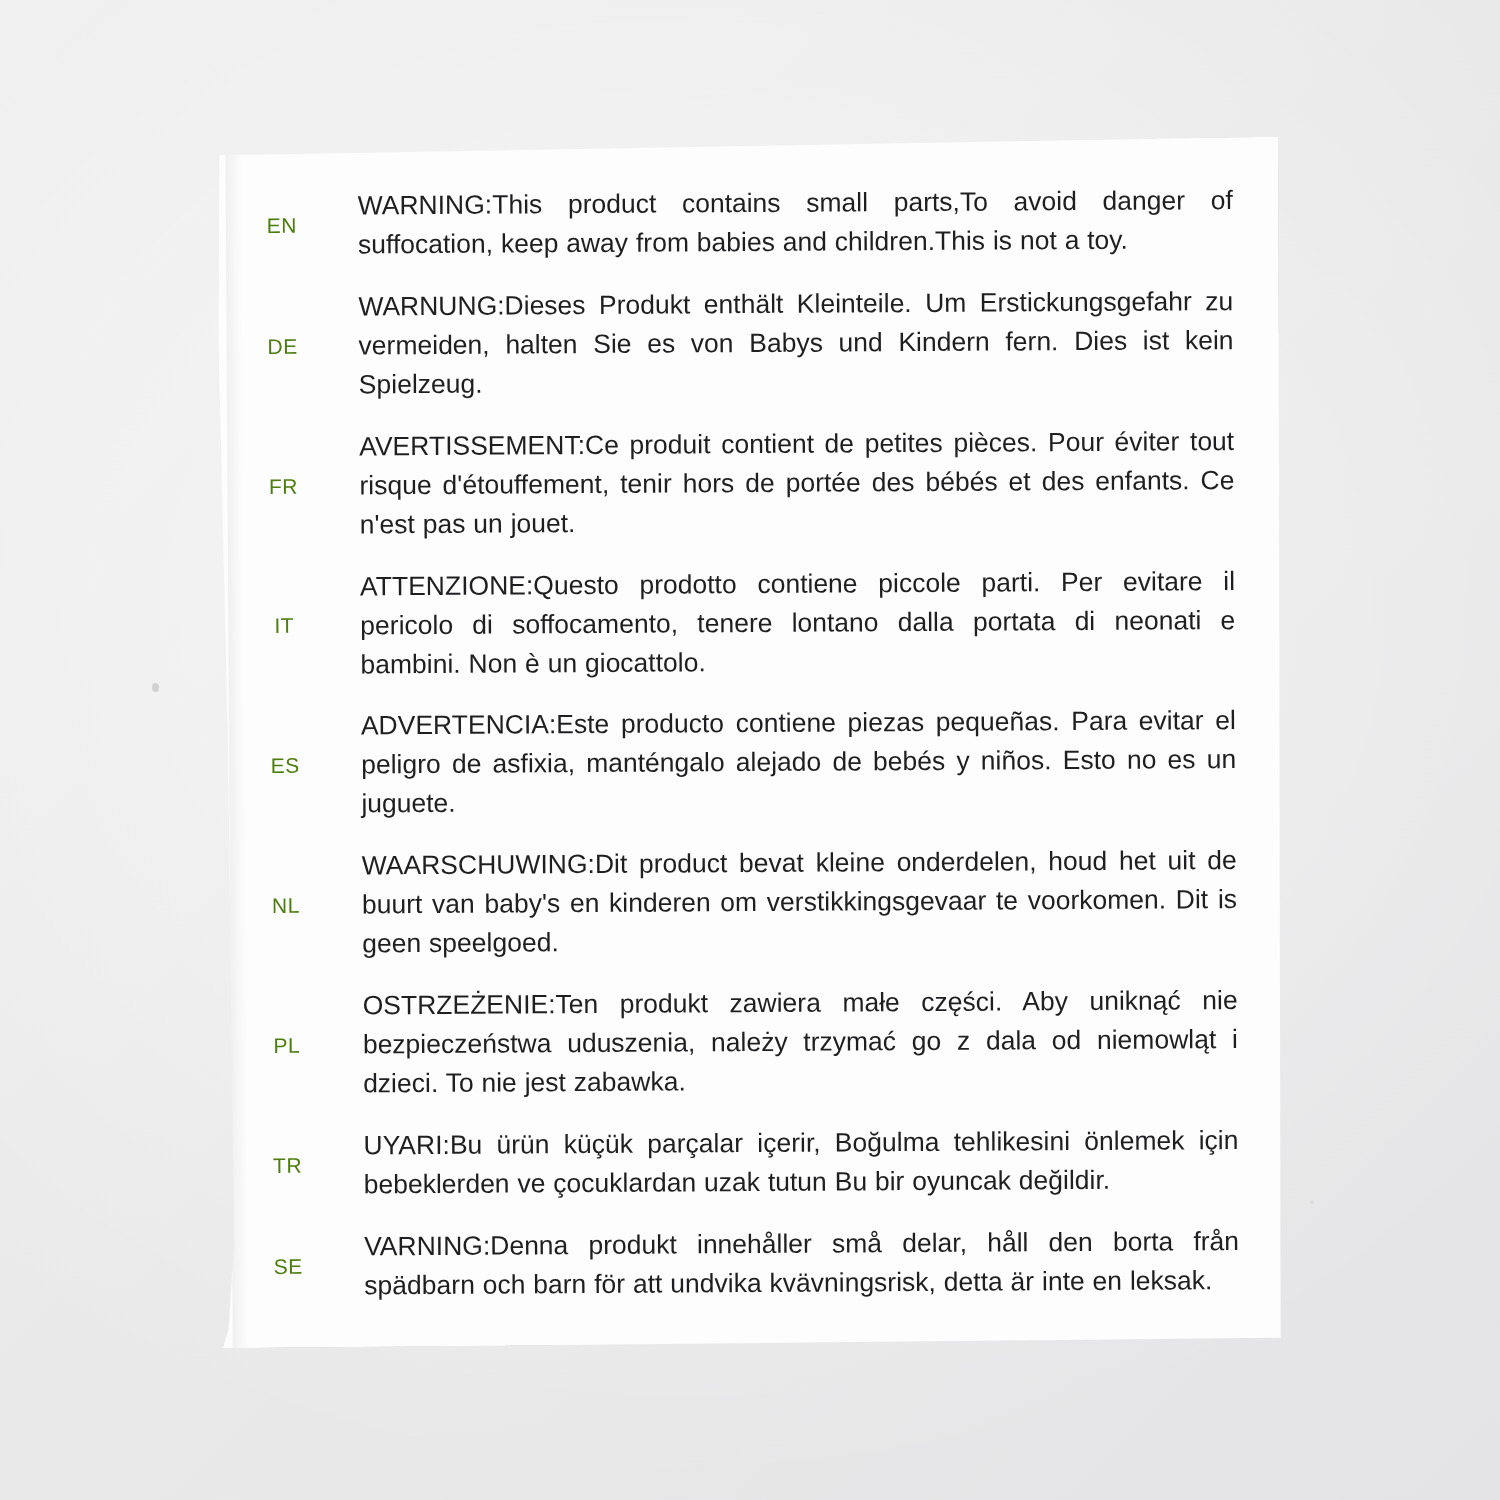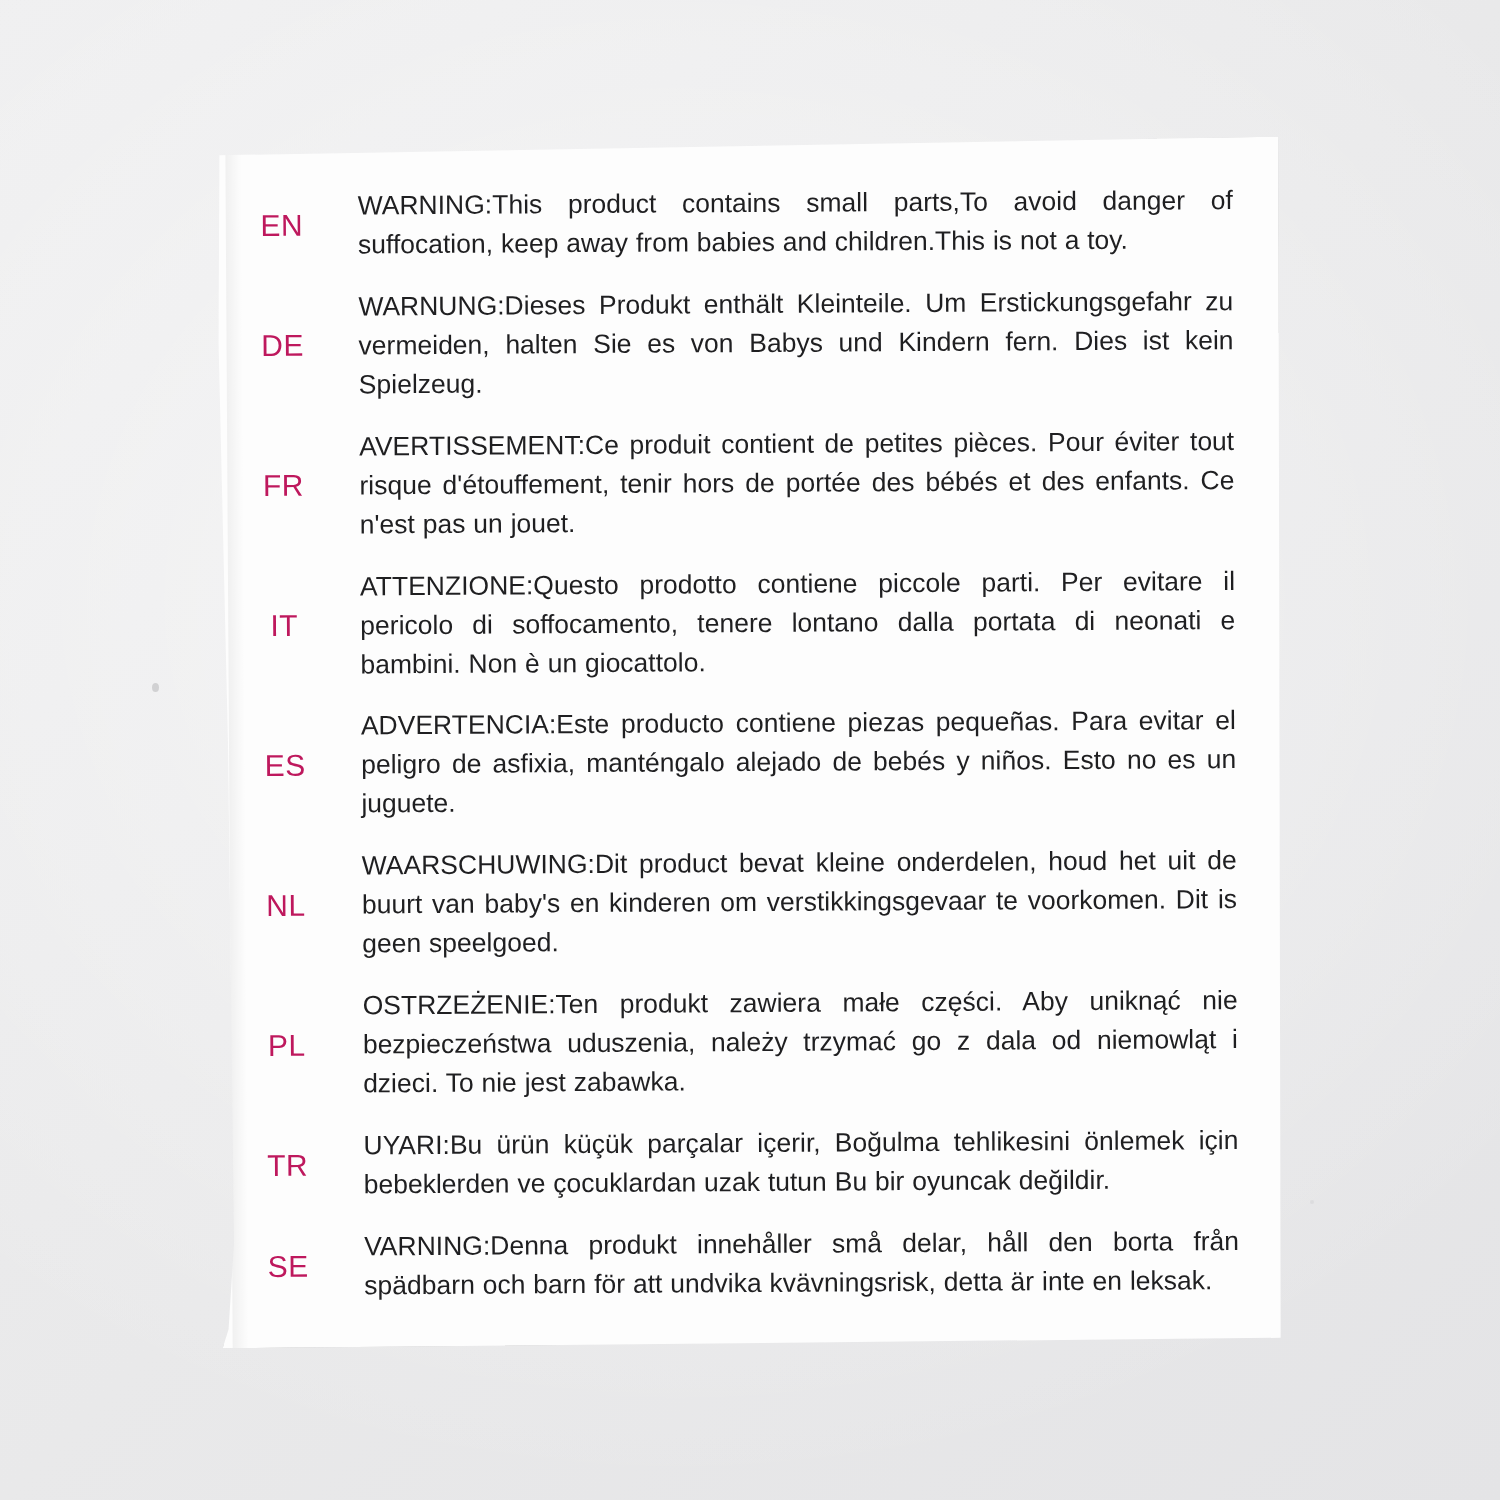--- a/index.html
+++ b/index.html
@@ -66,22 +66,22 @@
 
   .row {
     display: flex;
     align-items: center;
     padding: 0 0 0 0;
     margin-bottom: 23px;
   }
   .lang {
     flex: 0 0 142px;
     text-align: center;
-    font-size: 30px;
-    color: #be185d;
+    font-size: 21px;
+    color: #4d7c0f;
     letter-spacing: 0.5px;
     line-height: 1.2;
     padding-right: 10px;
     box-sizing: border-box;
   }
   .text {
     flex: 1 1 auto;
     font-size: 26.5px;
     line-height: 1.47;
     color: #1f1f21;

